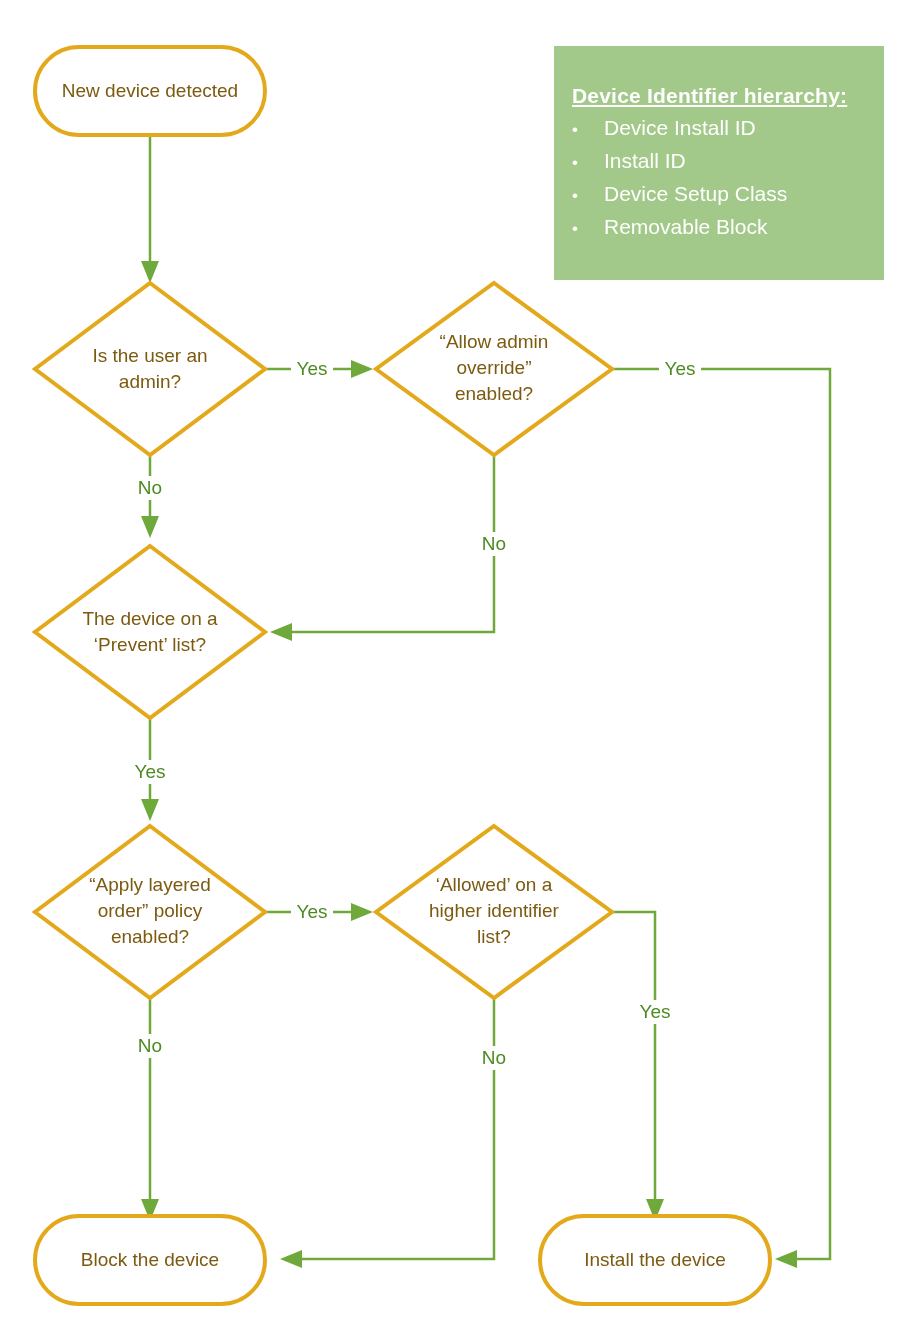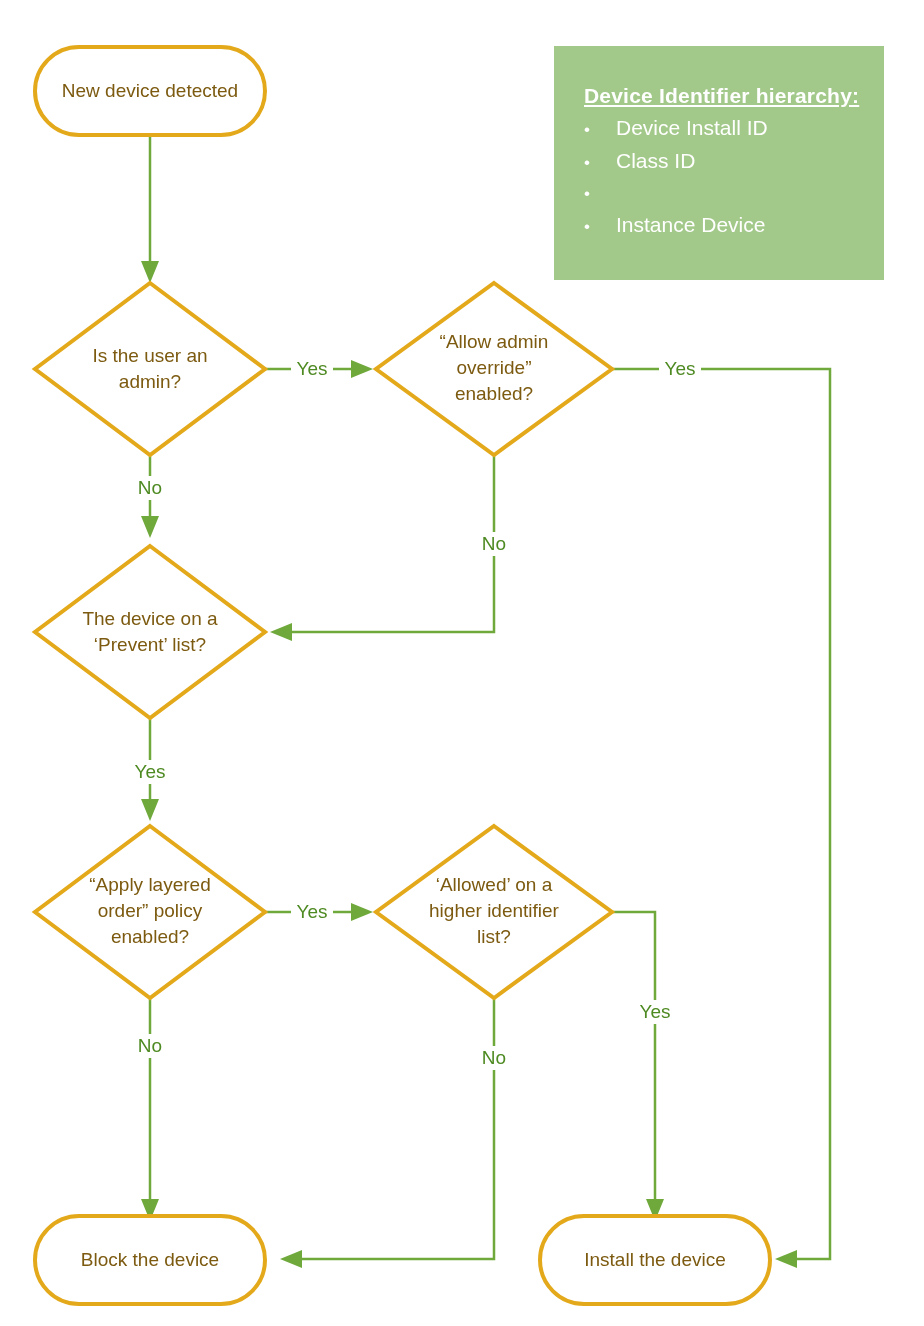--- a/index.html
+++ b/index.html
@@ -56,21 +56,21 @@
     fill: #6FA93B;
   }
   .legend-box {
     position: absolute;
     left: 554px;
     top: 46px;
     width: 330px;
     height: 234px;
     background: #A3C98A;
     box-sizing: border-box;
-    padding: 38px 0 0 16px;
+    padding: 38px 0 0 4px;
   }
   .legend-title {
     color: #ffffff;
     font-size: 21px;
     font-weight: bold;
     text-decoration: underline;
     margin: 0 0 4px 14px;
     font-family: "Liberation Sans", sans-serif;
     letter-spacing: 0.2px;
   }
@@ -223,25 +223,26 @@
 
   <div class="legend-box">
     <div class="legend-title">Device Identifier hierarchy:</div>
     <ul class="legend-list">
       <li class="legend-item">
         <span class="legend-bullet">•</span>
         <span>Device Install ID</span>
       </li>
       <li class="legend-item">
         <span class="legend-bullet">•</span>
-        <span>Class ID</span>
-      </li>
-      <li class="legend-item">
-        <span class="legend-bullet">•</span>
-      </li>
-      <li class="legend-item">
-        <span class="legend-bullet">•</span>
-        <span>Instance Device</span>
+        <span>Install ID</span>
+      </li>
+      <li class="legend-item">
+        <span class="legend-bullet">•</span>
+        <span>Device Setup Class</span>
+      </li>
+      <li class="legend-item">
+        <span class="legend-bullet">•</span>
+        <span>Removable Block</span>
       </li>
     </ul>
   </div>
 
 </div>
 
 </body></html>

